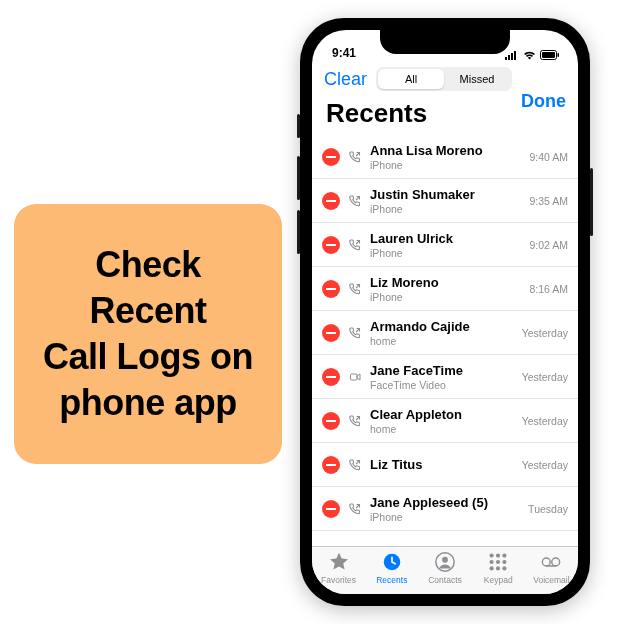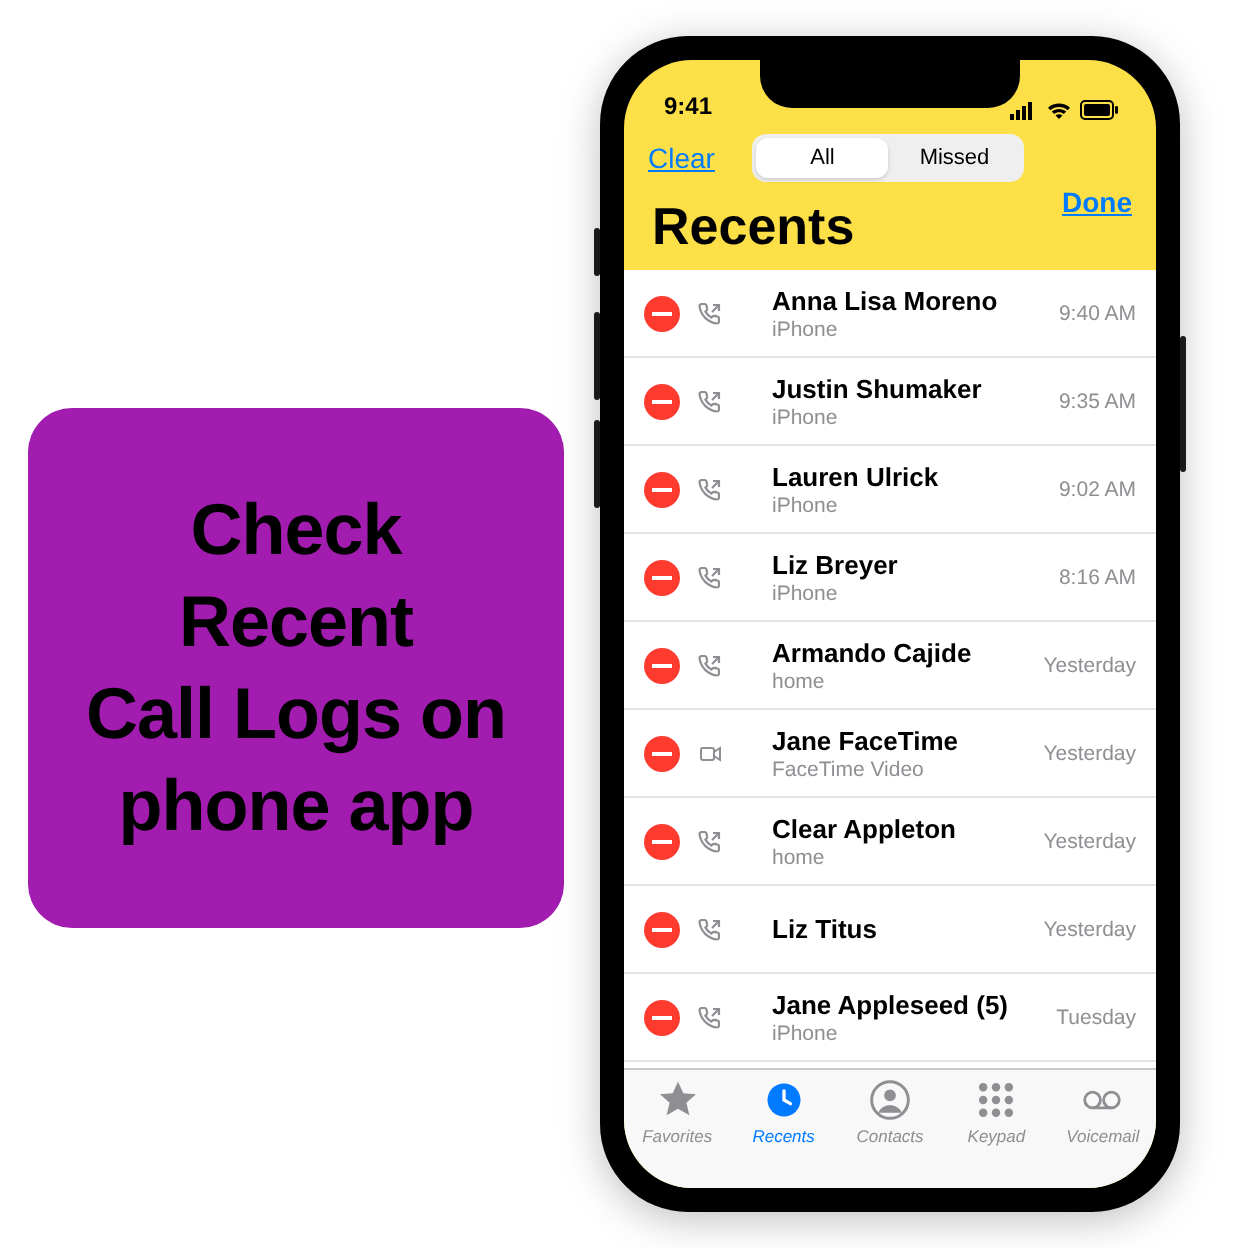--- a/index.html
+++ b/index.html
@@ -10,21 +10,21 @@
     font-family: -apple-system, "Helvetica Neue", Arial, sans-serif;
     position: relative;
     overflow: hidden;
   }
   .caption-box {
     position: absolute;
     left: 14px;
     top: 204px;
     width: 268px;
     height: 260px;
-    background: #a21caf;
+    background: #fdba74;
     border-radius: 22px;
     display: flex;
     align-items: center;
     justify-content: center;
     padding: 18px 10px;
   }
   .caption-text {
     font-weight: 900;
     font-size: 36px;
     line-height: 1.28;
@@ -48,21 +48,21 @@
     background: #1a1a1a;
     border-radius: 2px;
   }
   .side-btn.sl1 { left: -3px; top: 96px; width: 3px; height: 24px; }
   .side-btn.sl2 { left: -3px; top: 138px; width: 3px; height: 44px; }
   .side-btn.sl3 { left: -3px; top: 192px; width: 3px; height: 44px; }
   .side-btn.sr  { right: -3px; top: 150px; width: 3px; height: 68px; }
   .screen {
     width: 100%;
     height: 100%;
-    background: #fde047;
+    background: #ffffff;
     border-radius: 34px;
     overflow: hidden;
     position: relative;
     display: flex;
     flex-direction: column;
   }
   .notch {
     position: absolute;
     top: 0;
     left: 50%;
@@ -86,23 +86,22 @@
   .status-right { display: flex; align-items: center; gap: 4px; }
   .nav-bar {
     height: 34px;
     display: flex;
     align-items: center;
     justify-content: space-between;
     padding: 0 12px;
   }
   .nav-btn {
     color: #007aff;
-    font-size: 14px;
+    font-size: 18px;
     cursor: pointer;
-    text-decoration: underline;
   }
   .nav-btn.bold { font-weight: 600; margin-top: 44px; }
   .segmented {
     display: flex;
     background: #efefef;
     border-radius: 7px;
     padding: 2px;
     width: 136px;
     height: 24px;
   }
@@ -163,21 +162,21 @@
     width: 14px;
     margin-left: 8px;
     flex-shrink: 0;
     color: #8e8e93;
     display: flex;
     align-items: center;
     justify-content: center;
   }
   .row-main {
     flex: 1;
-    margin-left: 24px;
+    margin-left: 8px;
     min-width: 0;
   }
   .row-name {
     font-size: 13px;
     font-weight: 600;
     color: #000;
     white-space: nowrap;
     overflow: hidden;
     text-overflow: ellipsis;
   }
@@ -186,27 +185,26 @@
     color: #8e8e93;
     margin-top: 1px;
   }
   .row-time {
     font-size: 10.5px;
     color: #8e8e93;
     flex-shrink: 0;
     margin-left: 4px;
   }
   .tabbar {
-    height: 60px;
+    height: 48px;
     background: #f8f8f8;
     border-top: 0.5px solid #c8c8c8;
     display: flex;
     justify-content: space-around;
     padding-top: 4px;
-    font-style: italic;
   }
   .tab {
     flex: 1;
     display: flex;
     flex-direction: column;
     align-items: center;
     gap: 2px;
     cursor: pointer;
     color: #8e8e93;
   }
@@ -319,21 +317,21 @@
         <div class="row">
           <div class="del-btn"></div>
           <div class="call-icon">
             <svg width="12" height="12" viewBox="0 0 24 24" fill="none" stroke="currentColor" stroke-width="2.2">
               <path d="M15 3 h6 v6"></path>
               <path d="M21 3 l-7 7"></path>
               <path d="M21 16.5v3a2 2 0 0 1-2.2 2 19 19 0 0 1-8.3-3 19 19 0 0 1-6-6A19 19 0 0 1 1.5 4.2 2 2 0 0 1 3.5 2h3a2 2 0 0 1 2 1.7c.1.9.3 1.8.6 2.6a2 2 0 0 1-.5 2.1L7.4 9.6a16 16 0 0 0 6 6l1.2-1.2a2 2 0 0 1 2.1-.5c.8.3 1.7.5 2.6.6a2 2 0 0 1 1.7 2z"></path>
             </svg>
           </div>
           <div class="row-main">
-            <div class="row-name">Liz Breyer</div>
+            <div class="row-name">Liz Moreno</div>
             <div class="row-sub">iPhone</div>
           </div>
           <div class="row-time">8:16 AM</div>
         </div>
         <div class="row">
           <div class="del-btn"></div>
           <div class="call-icon">
             <svg width="12" height="12" viewBox="0 0 24 24" fill="none" stroke="currentColor" stroke-width="2.2">
               <path d="M15 3 h6 v6"></path>
               <path d="M21 3 l-7 7"></path>

